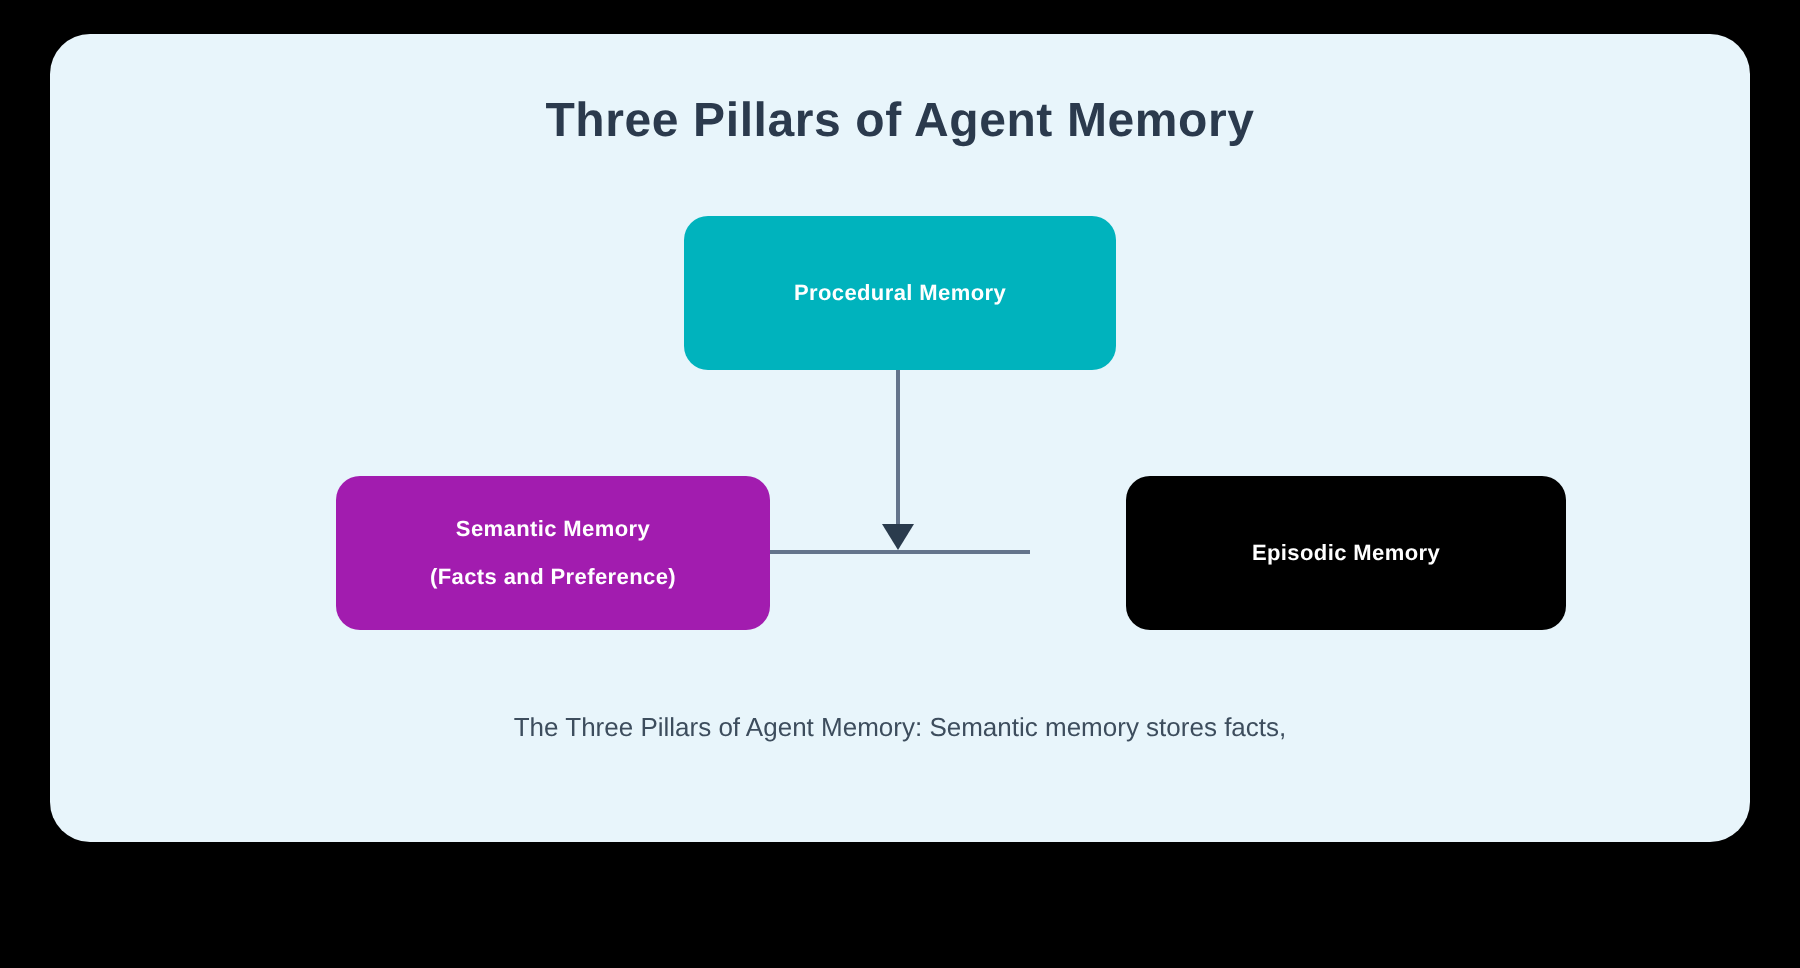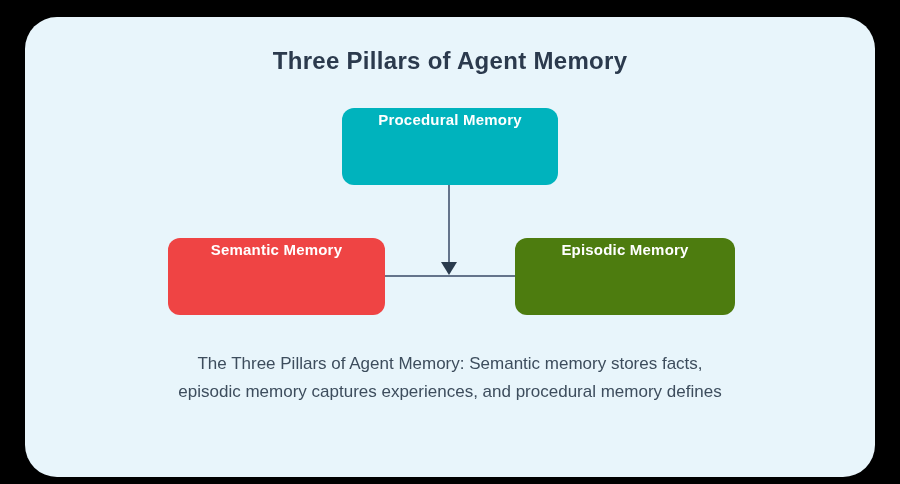--- a/index.html
+++ b/index.html
@@ -13,46 +13,46 @@
     width: 900px;
     height: 484px;
     background: #000000;
     overflow: hidden;
   }
   .card {
     position: absolute;
     left: 25px;
     top: 17px;
     width: 850px;
-    height: 460px;
+    height: 404px;
     background: #e8f5fb;
-    border-radius: 32px;
+    border-radius: 20px;
   }
   .title {
     position: absolute;
     top: 30px;
     left: 0;
     width: 100%;
     text-align: center;
     font-size: 24px;
     font-weight: bold;
     letter-spacing: 0.3px;
     color: #2b3a4d;
     margin: 0;
   }
   .node {
     position: absolute;
     border-radius: 12px;
     color: #ffffff;
     display: flex;
     flex-direction: column;
     align-items: center;
-    justify-content: space-between;
+    justify-content: center;
     text-align: center;
-    font-size: 15px;
+    font-size: 11px;
     font-weight: bold;
     line-height: 24px;
     letter-spacing: 0.2px;
   }
   .node-procedural { left: 317px; top: 91px;  width: 216px; height: 77px; background: #00b3bd; }
   .node-semantic   { left: 143px; top: 221px; width: 217px; height: 77px; background: #63aa5e; }
   .node-episodic   { left: 490px; top: 221px; width: 220px; height: 77px; background: #9766a9; }
 
   .connector-v {
     position: absolute;
@@ -79,21 +79,21 @@
     border-left: 8px solid transparent;
     border-right: 8px solid transparent;
     border-top: 13px solid #2a3b4d;
   }
   .caption {
     position: absolute;
     top: 333px;
     left: 0;
     width: 100%;
     text-align: center;
-    font-size: 17px;
+    font-size: 13px;
     line-height: 28px;
     color: #3d4d5d;
     margin: 0;
   }
 </style>
 </head>
 <body>
 
 <div class="stage">
   <div class="card">
@@ -101,27 +101,28 @@
     <h1 class="title">Three Pillars of Agent Memory</h1>
 
     <div class="connector-v"></div>
     <div class="connector-h"></div>
     <div class="arrow-down"></div>
 
     <div class="node node-procedural" style="background: rgb(0, 179, 189);">
       <span>Procedural Memory</span>
     </div>
 
-    <div class="node node-semantic" style="background: #ef4444;">
+    <div class="node node-semantic" style="background: #a21caf;">
       <span>Semantic Memory</span>
+      <span>(Facts and Preference)</span>
     </div>
 
-    <div class="node node-episodic" style="background: #4d7c0f;">
+    <div class="node node-episodic" style="background: #000000; margin-left: 48px;">
       <span>Episodic Memory</span>
     </div>
 
     <p class="caption">
       <span>The Three Pillars of Agent Memory: Semantic memory stores facts,</span><br>
-      <span>episodic memory captures experiences, and procedural memory defines</span><br>
+      <br>
     </p>
 
   </div>
 </div>
 
 </body></html>

